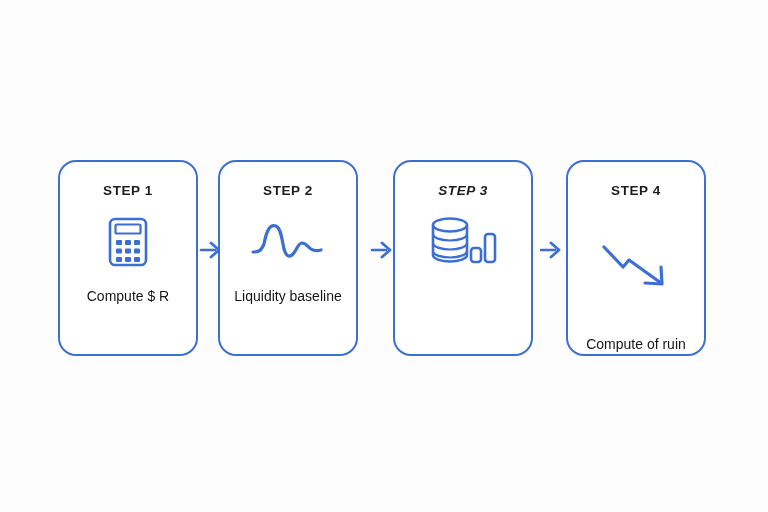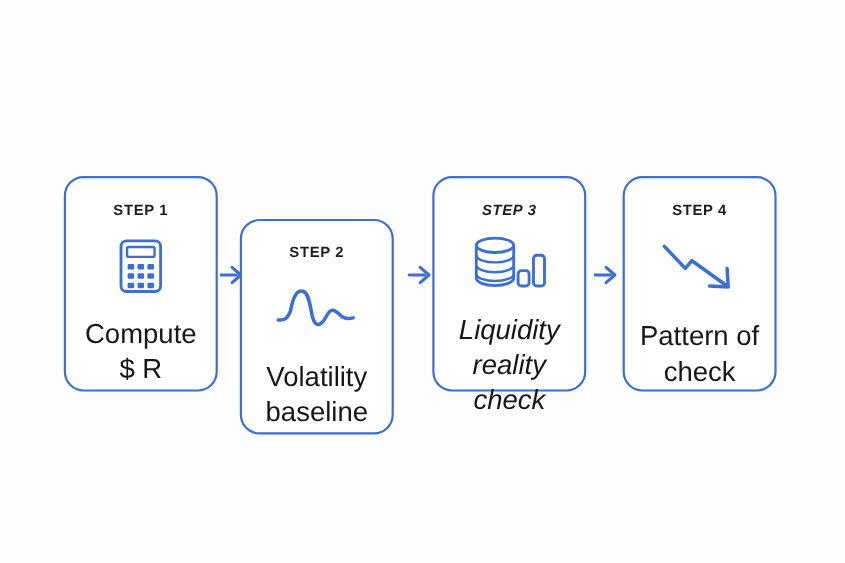--- a/index.html
+++ b/index.html
@@ -43,36 +43,36 @@
   }
   .step-icon {
     margin-top: 14px;
     height: 60px;
     display: flex;
     align-items: center;
     justify-content: center;
   }
   .step-text {
     margin-top: 16px;
-    font-size: 25px;
+    font-size: 14px;
     color: #17171a;
     text-align: center;
     line-height: 1.28;
     padding: 0 8px;
     max-width: 130px;
   }
   .arrow {
     position: absolute;
     top: 238px;
     width: 26px;
     height: 24px;
   }
   
   #box-1 { left: 58px; }
-  #box-2 { left: 218px; margin-top: 39px; }
+  #box-2 { left: 218px; }
   #box-3 { left: 393px; font-style: italic; }
   #box-4 { left: 566px; justify-content: space-between; }
   #arrow-1 { left: 199px; }
   #arrow-2 { left: 370px; }
   #arrow-3 { left: 539px; }
 </style>
 </head>
 <body>
 
 <div id="canvas">
@@ -104,21 +104,21 @@
     </svg>
   </div>
 
   <div class="step-box" id="box-2">
     <div class="step-label">STEP 2</div>
     <div class="step-icon">
       <svg width="78" height="48" viewBox="0 0 78 48">
         <path d="M4 34 C10 34 12 33 15 26 C18 10 22 6 27 8 C32 10 33 22 35 31 C37 38 40 40 44 36 C48 32 49 25 53 25 C57 25 59 29 62 31 C65 33 68 33 72 32" fill="none" stroke="#3b6fd4" stroke-width="3.2" stroke-linecap="round" stroke-linejoin="round"></path>
       </svg>
     </div>
-    <div class="step-text">Volatility baseline</div>
+    <div class="step-text">Liquidity baseline</div>
   </div>
 
   <div class="arrow" id="arrow-2">
     <svg width="26" height="24" viewBox="0 0 26 24">
       <path d="M2 12 H16" fill="none" stroke="#3b6fd4" stroke-width="2.6" stroke-linecap="round"></path>
       <path d="M12 5 L20 12 L12 19" fill="none" stroke="#3b6fd4" stroke-width="2.8" stroke-linecap="round" stroke-linejoin="round"></path>
     </svg>
   </div>
 
   <div class="step-box" id="box-3">
@@ -127,34 +127,33 @@
       <svg width="72" height="56" viewBox="0 0 72 56">
         <ellipse cx="23" cy="11" rx="17" ry="6.5" fill="none" stroke="#3b6fd4" stroke-width="2.6"></ellipse>
         <path d="M6 11 V41 C6 44.6 13.6 47.5 23 47.5 C32.4 47.5 40 44.6 40 41 V11" fill="none" stroke="#3b6fd4" stroke-width="2.6"></path>
         <path d="M6 20 C6 23.6 13.6 26.5 23 26.5 C32.4 26.5 40 23.6 40 20" fill="none" stroke="#3b6fd4" stroke-width="2.2"></path>
         <path d="M6 29 C6 32.6 13.6 35.5 23 35.5 C32.4 35.5 40 32.6 40 29" fill="none" stroke="#3b6fd4" stroke-width="2.2"></path>
         <path d="M6 37 C6 40.6 13.6 43.5 23 43.5 C32.4 43.5 40 40.6 40 37" fill="none" stroke="#3b6fd4" stroke-width="2.2"></path>
         <rect x="44" y="34" width="10" height="14" rx="3" ry="3" fill="none" stroke="#3b6fd4" stroke-width="2.6"></rect>
         <rect x="58" y="20" width="10" height="28" rx="3" ry="3" fill="none" stroke="#3b6fd4" stroke-width="2.6"></rect>
       </svg>
     </div>
-    <div class="step-text">Liquidity reality check</div>
   </div>
 
   <div class="arrow" id="arrow-3">
     <svg width="26" height="24" viewBox="0 0 26 24">
       <path d="M2 12 H16" fill="none" stroke="#3b6fd4" stroke-width="2.6" stroke-linecap="round"></path>
       <path d="M12 5 L20 12 L12 19" fill="none" stroke="#3b6fd4" stroke-width="2.8" stroke-linecap="round" stroke-linejoin="round"></path>
     </svg>
   </div>
 
   <div class="step-box" id="box-4">
     <div class="step-label">STEP 4</div>
     <div class="step-icon">
       <svg width="74" height="56" viewBox="0 0 74 56">
         <path d="M5 9 L24 29 L30 22 L62 45" fill="none" stroke="#3b6fd4" stroke-width="3.2" stroke-linecap="round" stroke-linejoin="round"></path>
         <path d="M62 29 L63 46 L46 45" fill="none" stroke="#3b6fd4" stroke-width="3.2" stroke-linecap="round" stroke-linejoin="round"></path>
       </svg>
     </div>
-    <div class="step-text">Pattern of check</div>
+    <div class="step-text">Compute of ruin</div>
   </div>
 
 </div>
 
 </body></html>

